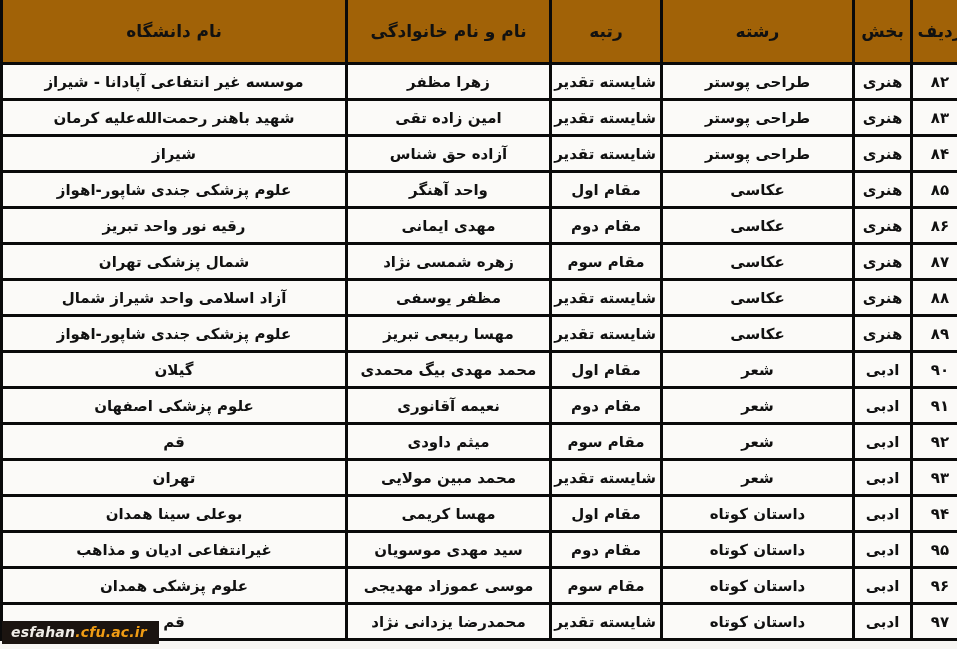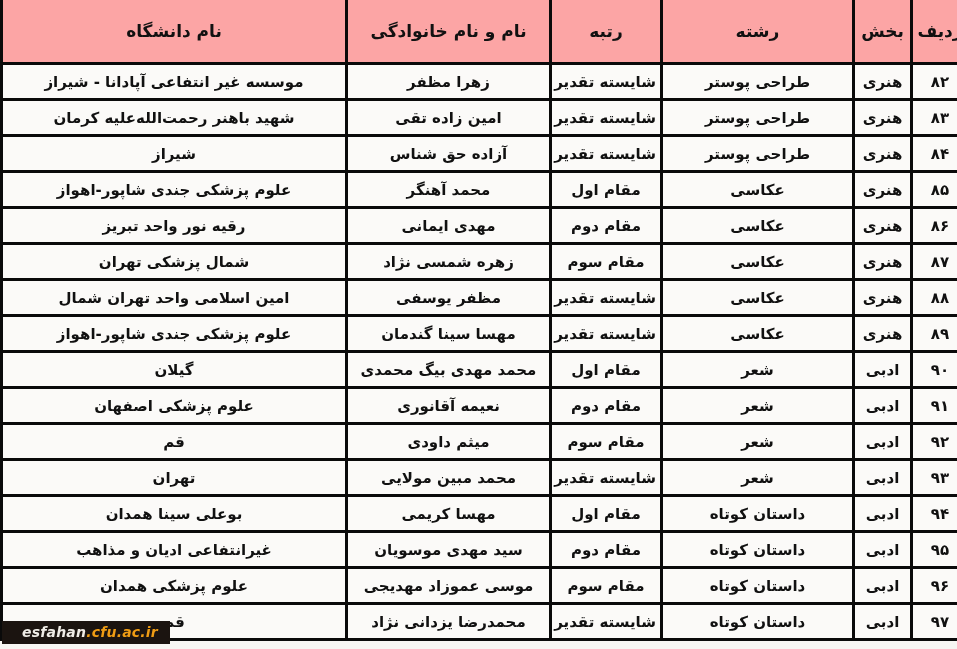--- a/index.html
+++ b/index.html
@@ -38,41 +38,41 @@
     border: 3px solid #0a0a0a;
     padding: 0 4px;
     text-align: center;
     vertical-align: middle;
     color: #111111;
     font-weight: bold;
     overflow: hidden;
     white-space: nowrap;
   }
   table.results th {
-    background: #fca5a5;
+    background: #a16207;
     height: 62px;
     font-size: 17px;
   }
   table.results td {
     background: #fbfaf8;
     height: 33px;
     font-size: 15px;
   }
   col.c-no        { width: 57px;  }
   col.c-section   { width: 58px;  }
   col.c-field     { width: 192px; }
   col.c-rank      { width: 111px; }
   col.c-name      { width: 204px; }
   col.c-university{ width: 345px; }
   .watermark {
     position: absolute;
     left: 2px;
     top: 621px;
     background: #1b1410;
-    padding: 3px 12px 4px 20px;
+    padding: 3px 12px 4px 9px;
     font-style: italic;
     font-weight: bold;
     font-size: 14px;
     letter-spacing: 0.2px;
     direction: ltr;
     white-space: nowrap;
   }
   .watermark .wm-prefix { color: #efece6; }
   .watermark .wm-suffix { color: #ef9c14; }
 </style>
@@ -124,21 +124,21 @@
       <td>طراحی پوستر</td>
       <td>شایسته تقدیر</td>
       <td>آزاده حق شناس</td>
       <td>شیراز</td>
     </tr>
           <tr>
       <td>۸۵</td>
       <td>هنری</td>
       <td>عکاسی</td>
       <td>مقام اول</td>
-      <td>محمد آهنگر</td>
+      <td>واحد آهنگر</td>
       <td>علوم پزشکی جندی شاپور-اهواز</td>
     </tr>
           <tr>
       <td>۸۶</td>
       <td>هنری</td>
       <td>عکاسی</td>
       <td>مقام دوم</td>
       <td>مهدی ایمانی</td>
       <td>رقیه نور واحد تبریز</td>
     </tr>
@@ -149,28 +149,28 @@
       <td>مقام سوم</td>
       <td>زهره شمسی نژاد</td>
       <td>شمال پزشکی تهران</td>
     </tr>
           <tr>
       <td>۸۸</td>
       <td>هنری</td>
       <td>عکاسی</td>
       <td>شایسته تقدیر</td>
       <td>مظفر یوسفی</td>
-      <td>امین اسلامی واحد تهران شمال</td>
+      <td>آزاد اسلامی واحد شیراز شمال</td>
     </tr>
           <tr>
       <td>۸۹</td>
       <td>هنری</td>
       <td>عکاسی</td>
       <td>شایسته تقدیر</td>
-      <td>مهسا سینا گندمان</td>
+      <td>مهسا ربیعی تبریز</td>
       <td>علوم پزشکی جندی شاپور-اهواز</td>
     </tr>
           <tr>
       <td>۹۰</td>
       <td>ادبی</td>
       <td>شعر</td>
       <td>مقام اول</td>
       <td>محمد مهدی بیگ محمدی</td>
       <td>گیلان</td>
     </tr>

